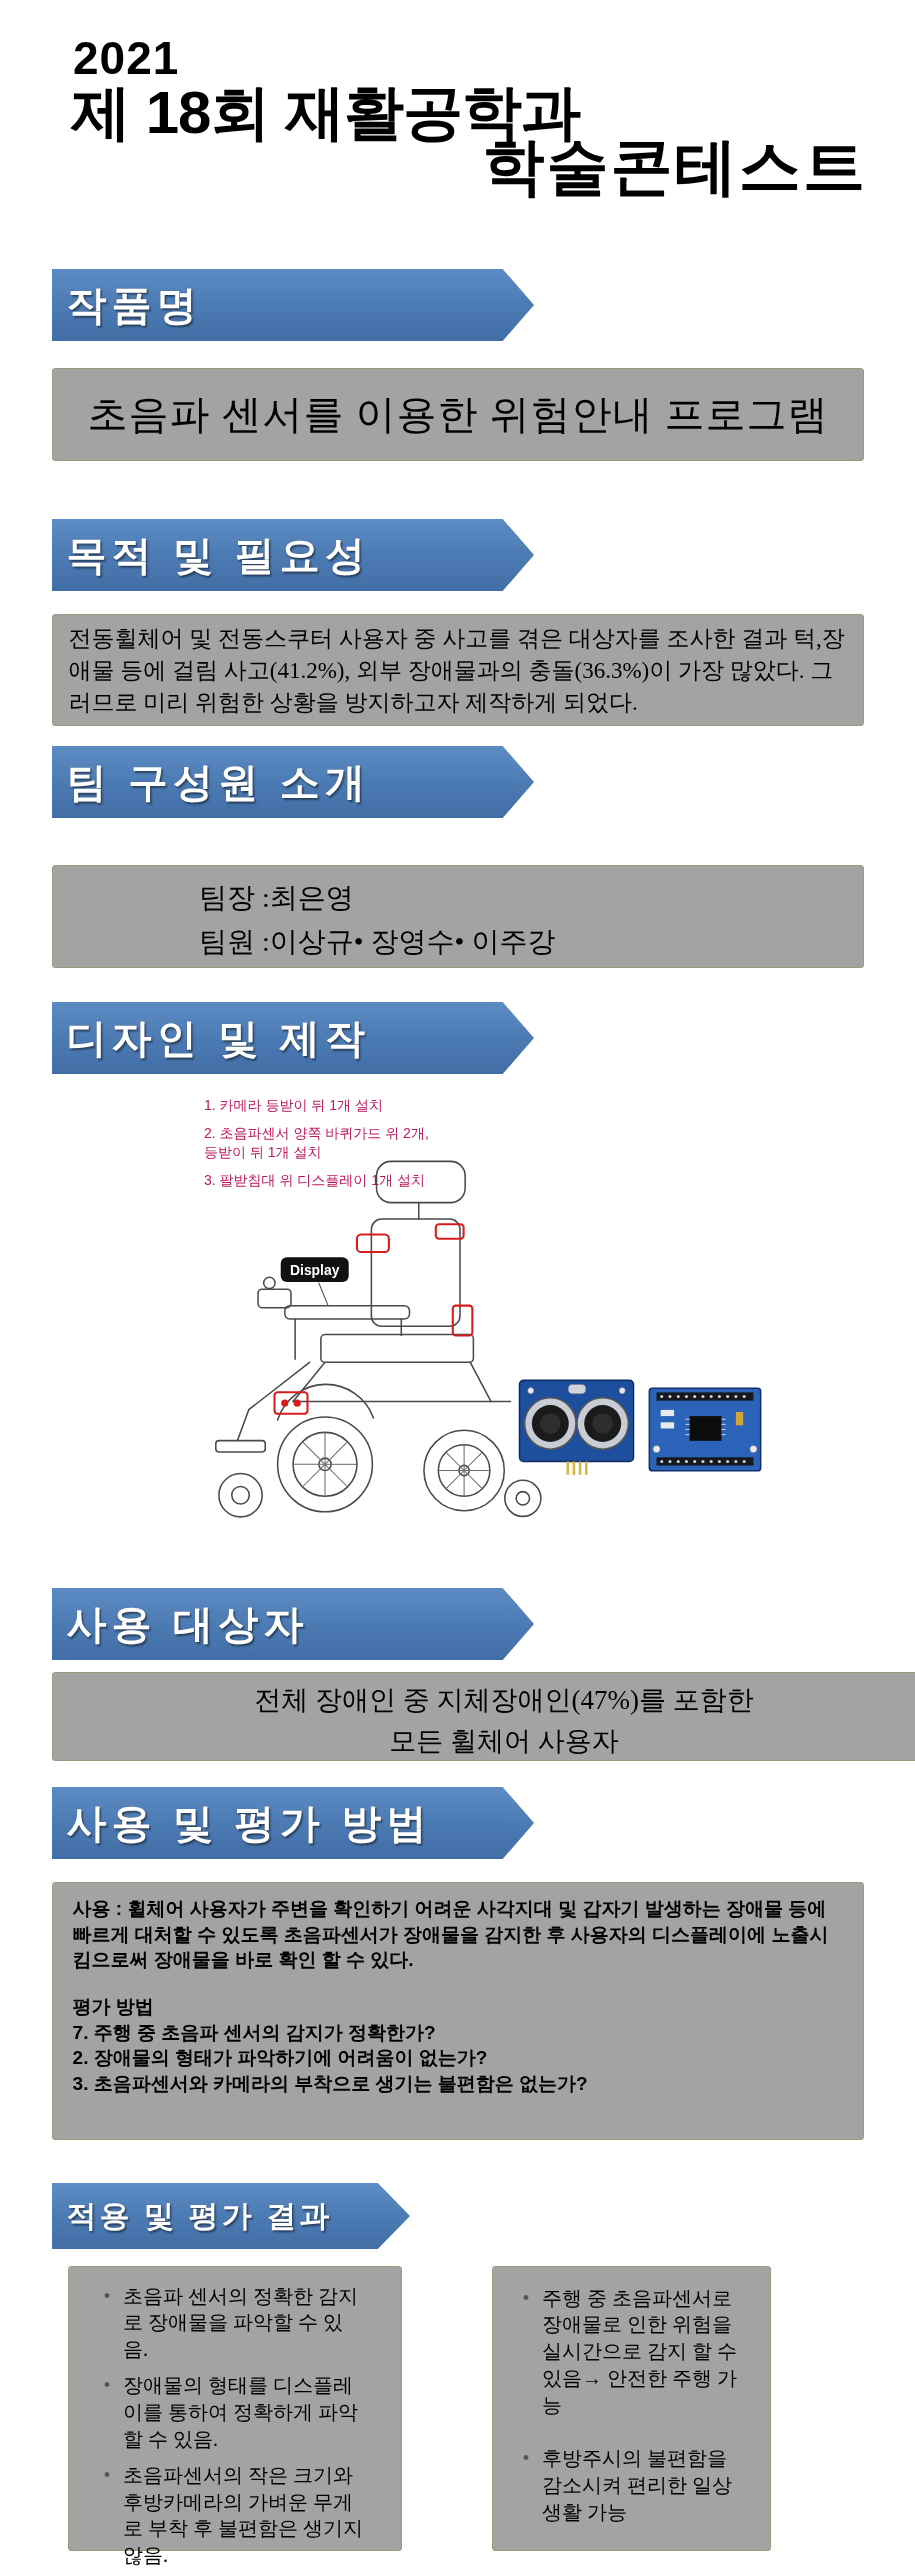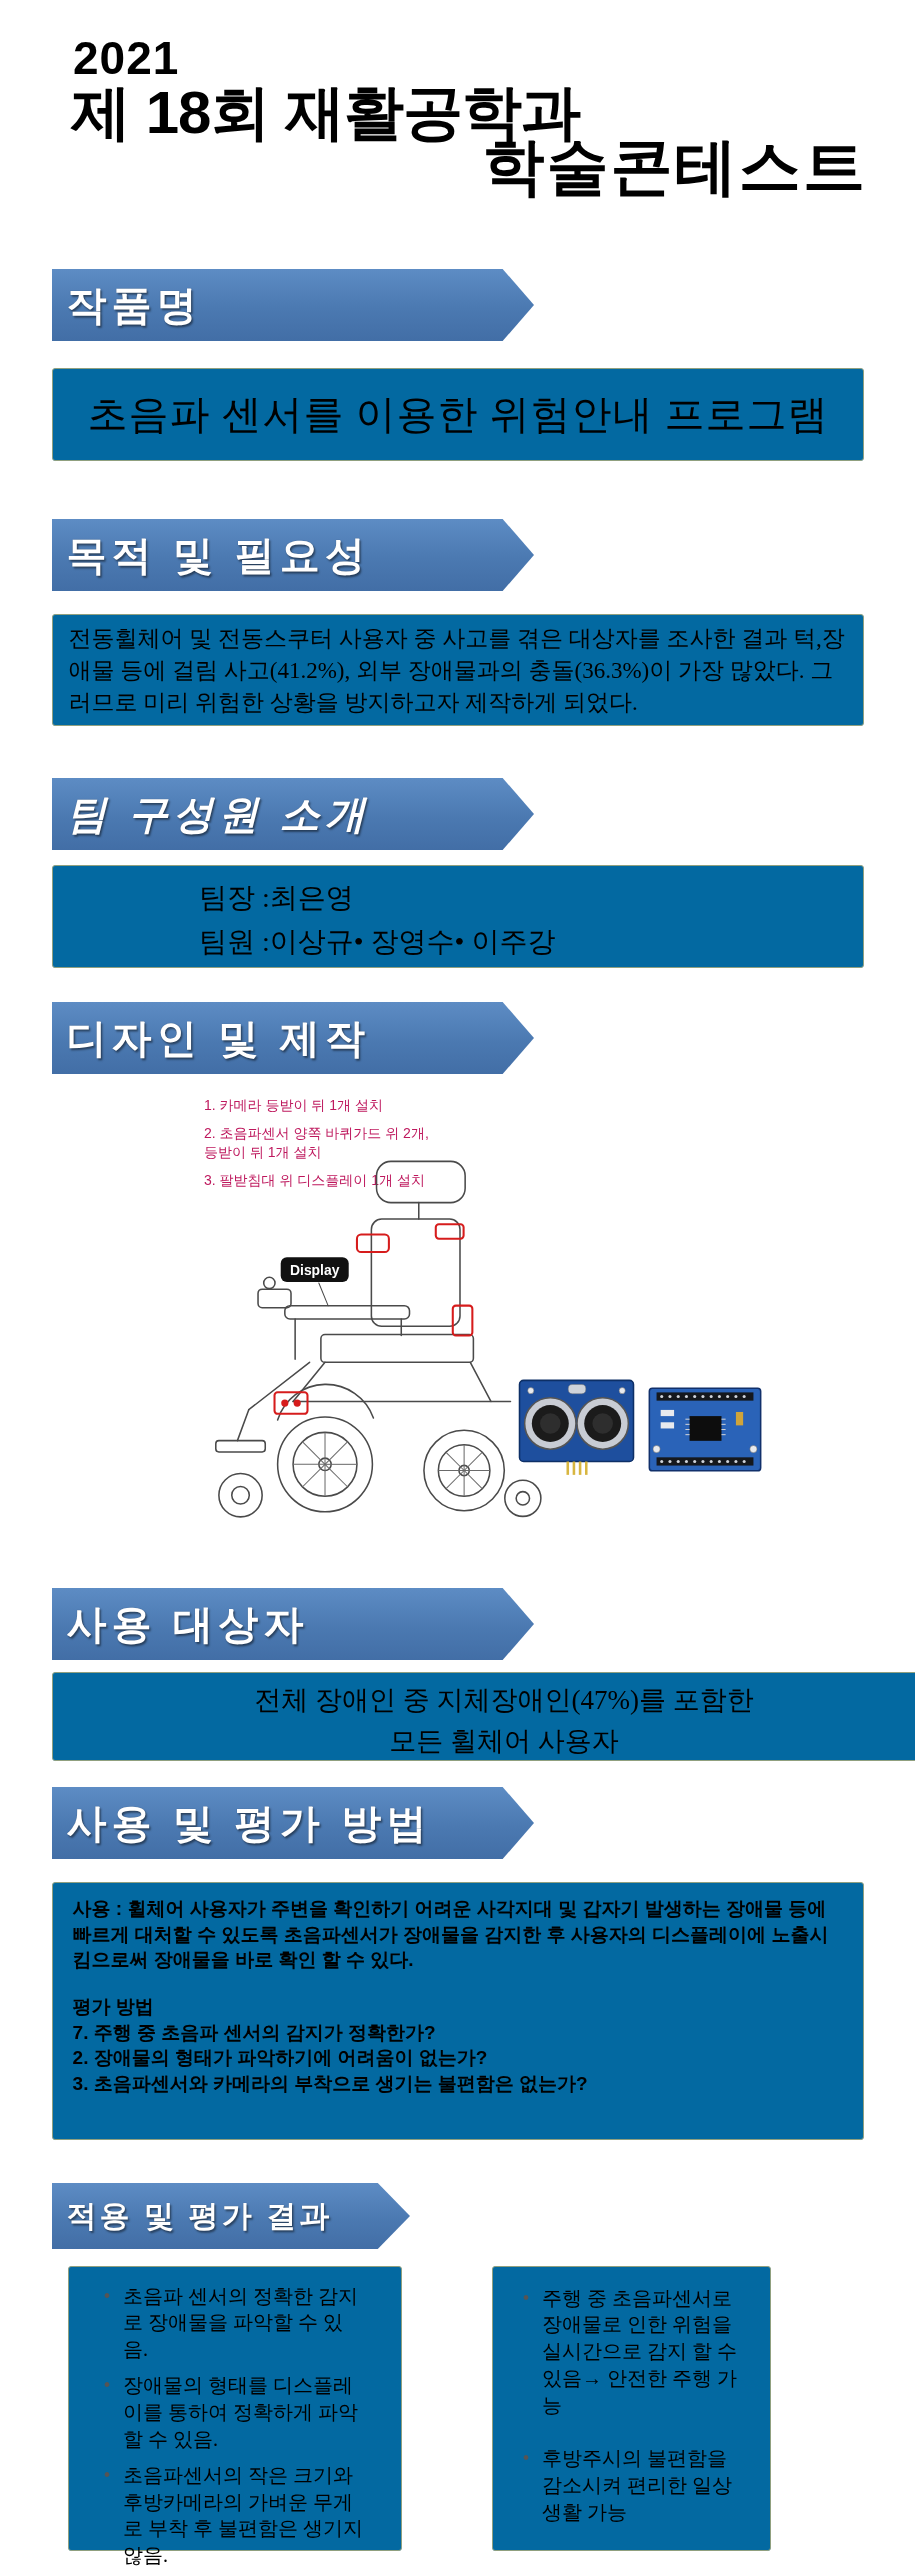--- a/index.html
+++ b/index.html
@@ -29,21 +29,21 @@
     font:700 40px/1 "Liberation Sans",sans-serif;
     letter-spacing:5.2px;
     text-shadow:1.5px 1.5px 2.1px rgba(0,0,0,.45), 0 0 1px rgba(0,0,0,.35);
   }
   .banner-wide  { clip-path:polygon(0 0, 93.5% 0, 100% 50%, 93.5% 100%, 0 100%); }
   .banner-small { clip-path:polygon(0 0, 91% 0, 100% 50%, 91% 100%, 0 100%); font-size:30px; letter-spacing:3.1px; }
 
   
   .greenbox {
     position:absolute;
-    background:#0369a1;
+    background:#a3a3a3;
     border:1px solid #90a07f;
     border-radius:3.1px;
   }
 
   .worktitle-text {
     width:100%; height:100%;
     display:flex; align-items:center; justify-content:center;
     font-size:40px; letter-spacing:1px;
   }
   .purpose-text { padding:8.2px 15.5px; font-size:23px; line-height:1.38; }
@@ -87,21 +87,21 @@
     <div class="worktitle-text">초음파 센서를 이용한 위험안내 프로그램</div>
   </div>
 
   <div class="banner banner-wide" style="left:52px; top:519px; width:482px; height:72px;">
     <span>목적 및 필요성</span>
   </div>
   <div class="greenbox" style="left:52px; top:614px; width:812px; height:112px;">
     <div class="purpose-text">전동휠체어 및 전동스쿠터 사용자 중 사고를 겪은 대상자를 조사한 결과 턱,장애물 등에 걸림 사고(41.2%), 외부 장애물과의 충돌(36.3%)이 가장 많았다. 그러므로 미리 위험한 상황을 방지하고자 제작하게 되었다.</div>
   </div>
 
-  <div class="banner banner-wide" style="left:52px; top:778px; width:482px; height:72px;font-style:italic;">
+  <div class="banner banner-wide" style="left:52px; top:746px; width:482px; height:72px;">
     <span>팀 구성원 소개</span>
   </div>
   <div class="greenbox" style="left:52px; top:865px; width:812px; height:103px;">
     <div class="team-text">
       <div>팀장 :최은영</div>
       <div>팀원 :이상규• 장영수• 이주강</div>
     </div>
   </div>
 
   <div class="banner banner-wide" style="left:52px; top:1002px; width:482px; height:72px;">

